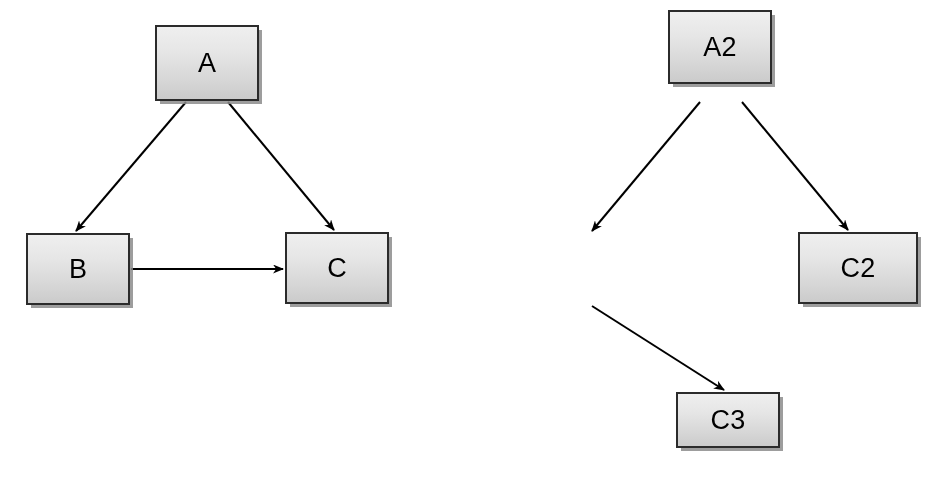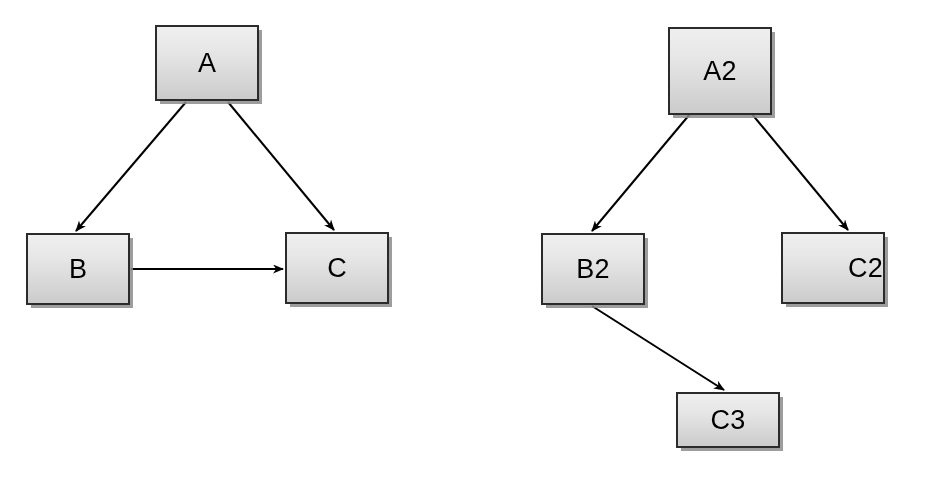--- a/index.html
+++ b/index.html
@@ -70,26 +70,23 @@
   <div class="node" style="left: 155px; top: 25px; width: 104px; height: 76px;">
     <span class="node-label">A</span>
   </div>
   <div class="node" style="left: 26px; top: 233px; width: 104px; height: 72px;">
     <span class="node-label">B</span>
   </div>
   <div class="node" style="left: 285px; top: 232px; width: 104px; height: 72px;">
     <span class="node-label">C</span>
   </div>
 
-  <div class="node" style="left: 668px; top: 27px; width: 104px; height: 88px;">
+  <div class="node" style="left: 668px; top: 10px; width: 104px; height: 74px;">
     <span class="node-label">A2</span>
   </div>
-  <div class="node" style="left: 541px; top: 233px; width: 104px; height: 72px;">
-    <span class="node-label">B2</span>
-  </div>
-  <div class="node" style="left: 781px; top: 232px; width: 104px; height: 72px; justify-content: flex-end;">
+  <div class="node" style="left: 798px; top: 232px; width: 120px; height: 72px;">
     <span class="node-label">C2</span>
   </div>
   <div class="node" style="left: 676px; top: 392px; width: 104px; height: 56px;">
     <span class="node-label">C3</span>
   </div>
 
 </div>
 
 </body></html>

